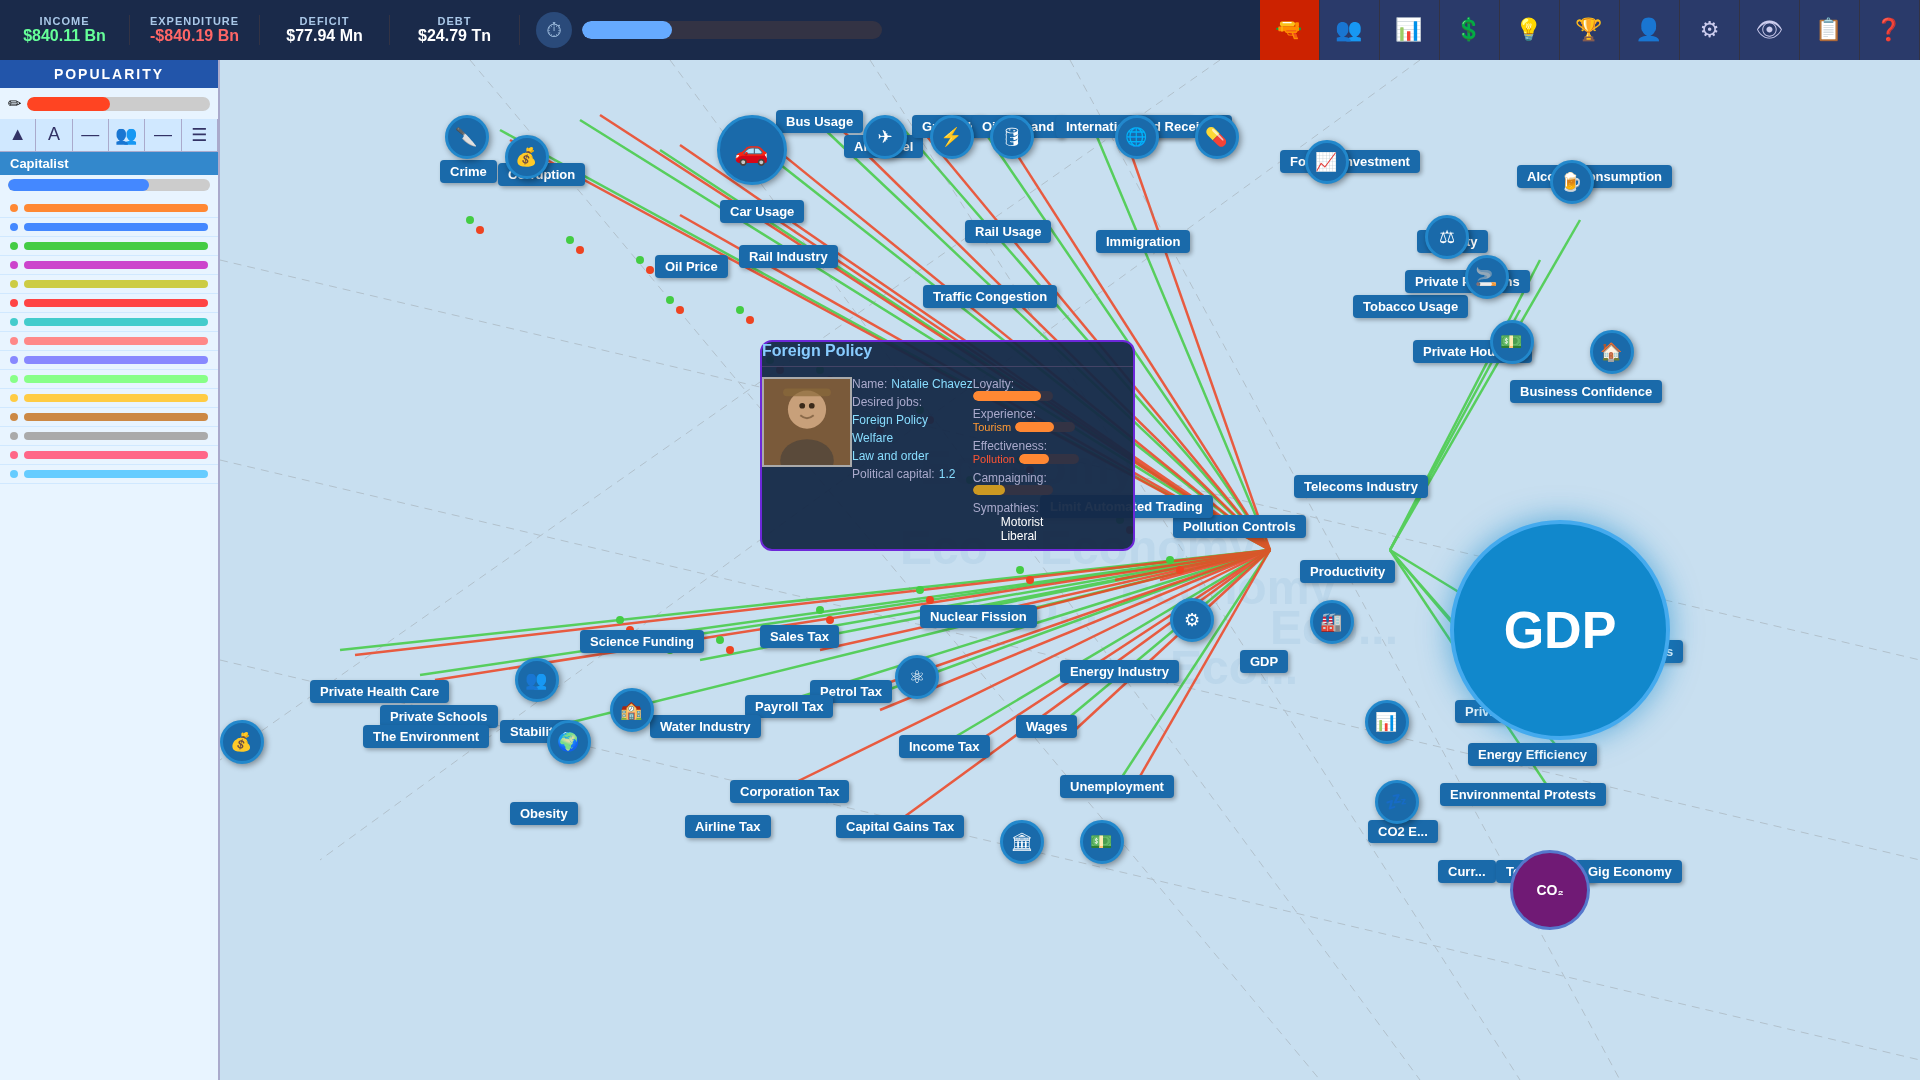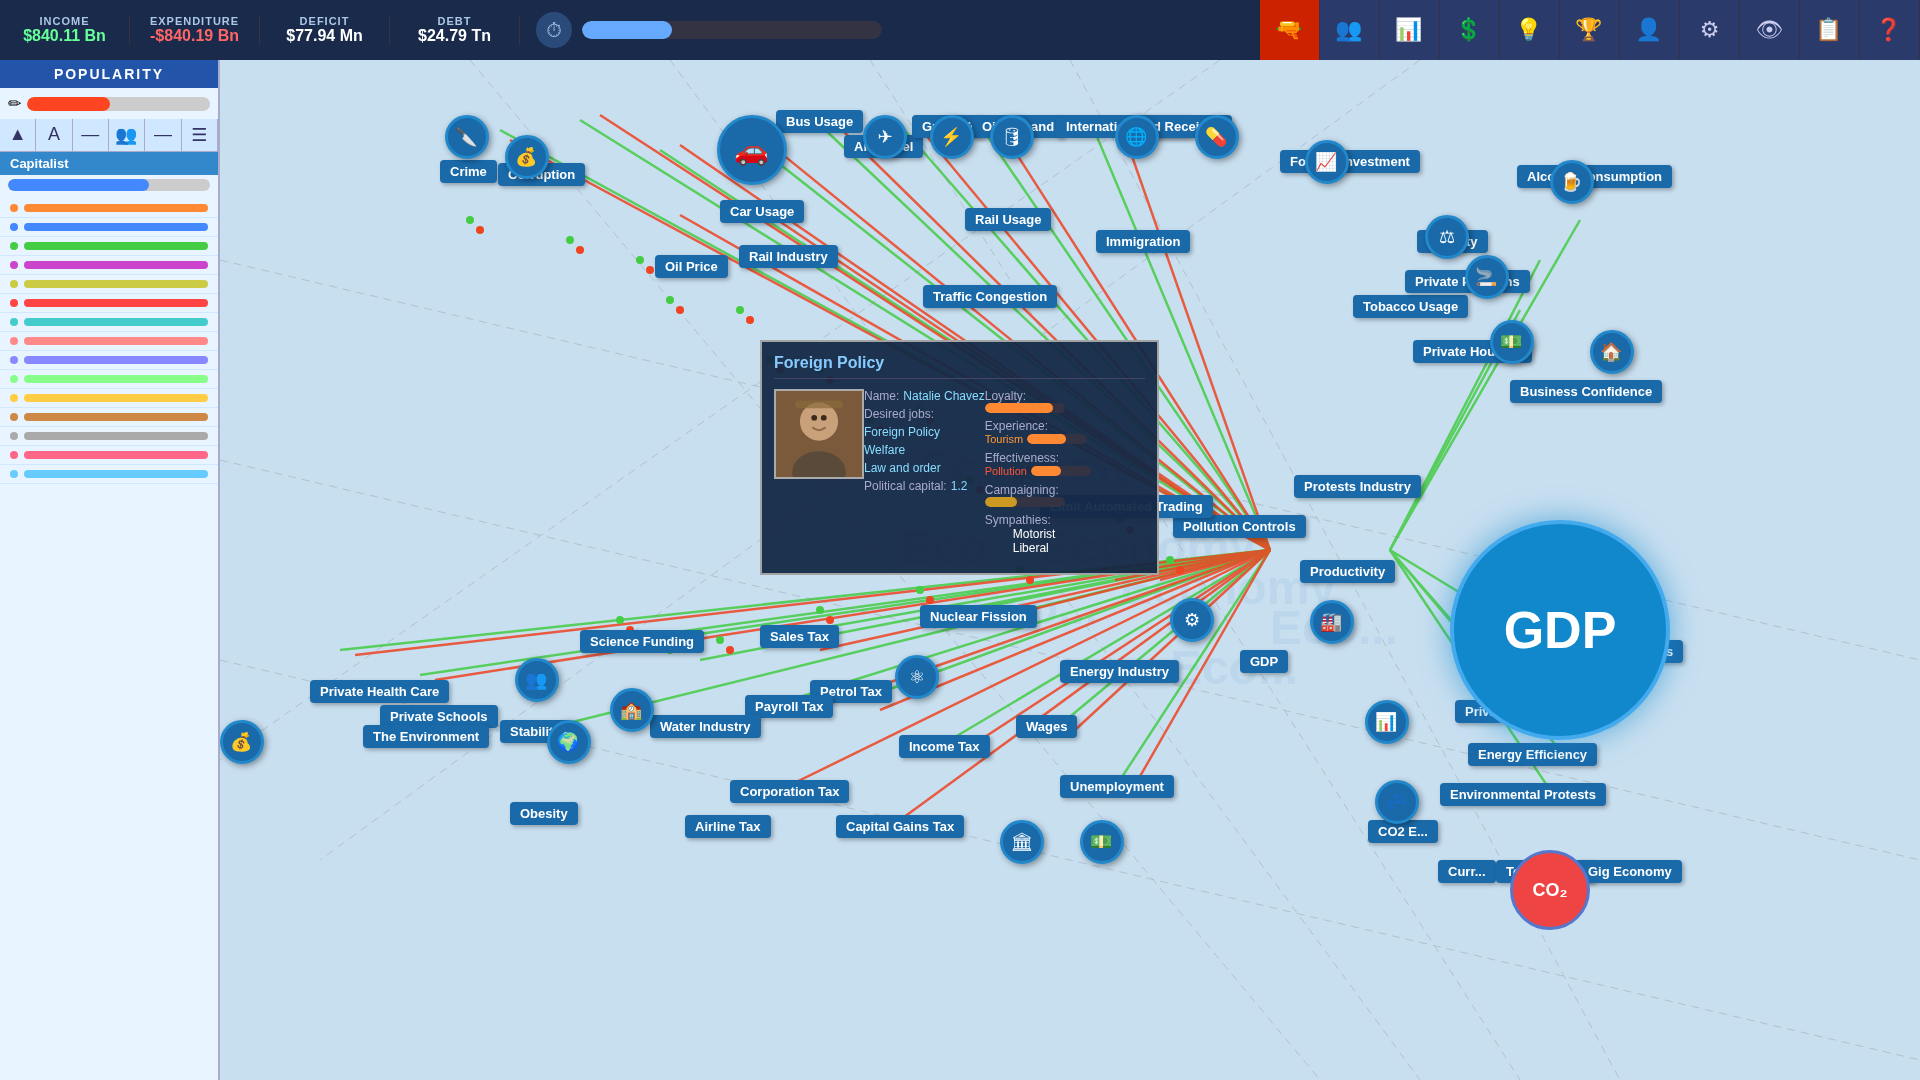--- a/index.html
+++ b/index.html
@@ -248,23 +248,22 @@
       top: 0; left: 0;
       width: 100%; height: 100%;
       pointer-events: none;
       z-index: 5;
     }
 
     
     #foreign-policy-popup {
       position: absolute;
       background: rgba(20,40,70,0.95);
-      border: 2px solid #a3a3a3;
-      border-radius: 0;
-      padding: 12px;
+      border: 2px solid #6d28d9;
+      border-radius: 12px;
       z-index: 50;
       color: #cce;
       min-width: 340px;
       left: 540px;
       top: 280px;
     }
     #fp-title {
       font-size: 16px;
       font-weight: bold;
       color: #88ccff;
@@ -588,37 +587,37 @@
   <div class="node-label" style="left:692px;top:55px;">Gridlock</div>
   <div class="node-label" style="left:752px;top:55px;">Oil Demand</div>
   <div class="node-label" style="left:836px;top:55px;">International Trade</div>
   <div class="node-label" style="left:910px;top:55px;">Aid Received</div>
   <div class="node-label" style="left:1060px;top:90px;">Foreign Investment</div>
   <div class="node-label" style="left:1297px;top:105px;">Alcohol Consumption</div>
 
   <div class="node-label" style="left:500px;top:140px;">Car Usage</div>
   <div class="node-label" style="left:519px;top:185px;">Rail Industry</div>
   <div class="node-label" style="left:435px;top:195px;">Oil Price</div>
-  <div class="node-label" style="left:745px;top:148px;">Rail Usage</div>
+  <div class="node-label" style="left:745px;top:160px;">Rail Usage</div>
   <div class="node-label" style="left:703px;top:225px;">Traffic Congestion</div>
   <div class="node-label" style="left:876px;top:170px;">Immigration</div>
 
   <div class="node-label" style="left:1197px;top:170px;">Equality</div>
   <div class="node-label" style="left:1133px;top:235px;">Tobacco Usage</div>
   <div class="node-label" style="left:1185px;top:210px;">Private Pensions</div>
   <div class="node-label" style="left:1193px;top:280px;">Private Housing</div>
   <div class="node-label" style="left:1290px;top:320px;">Business Confidence</div>
 
   <div class="map-icon" style="left:1205px;top:155px;">⚖</div>
   <div class="map-icon" style="left:1245px;top:195px;">🚬</div>
   <div class="map-icon" style="left:1270px;top:260px;">💵</div>
   <div class="map-icon" style="left:1370px;top:270px;">🏠</div>
 
   <div class="node-label" style="left:953px;top:455px;">Pollution Controls</div>
-  <div class="node-label" style="left:1074px;top:415px;">Protests Industry</div>
+  <div class="node-label" style="left:1074px;top:415px;">Telecoms Industry</div>
   <div class="node-label" style="left:820px;top:435px;">Limit Automated Trading</div>
   <div class="node-label" style="left:1080px;top:500px;">Productivity</div>
   <div class="node-label" style="left:700px;top:545px;">Nuclear Fission</div>
 
   <div class="node-label" style="left:360px;top:570px;">Science Funding</div>
   <div class="node-label" style="left:540px;top:565px;">Sales Tax</div>
   <div class="node-label" style="left:90px;top:620px;">Private Health Care</div>
   <div class="node-label" style="left:160px;top:645px;">Private Schools</div>
   <div class="node-label" style="left:840px;top:600px;">Energy Industry</div>
   <div class="node-label" style="left:590px;top:620px;">Petrol Tax</div>
@@ -651,21 +650,21 @@
   <div class="map-icon" style="left:950px;top:538px;">⚙</div>
   <div class="map-icon" style="left:1090px;top:540px;">🏭</div>
   <div class="map-icon" style="left:785;top:660px;">💰</div>
   <div class="map-icon" style="left:780px;top:760px;">🏛</div>
   <div class="map-icon" style="left:860px;top:760px;">💵</div>
   <div class="map-icon" style="left:1145px;top:640px;">📊</div>
   <div class="map-icon" style="left:1155px;top:720px;">💤</div>
 
   <div id="gdp-circle">GDP</div>
 
-  <div style="position:absolute;right:330px;bottom:150px;width:80px;height:80px;border-radius:50%;background:#ef4444;border:3px solid #5577cc;display:flex;align-items:center;justify-content:center;color:white;font-size:18px;font-weight:bold;z-index:15;">CO₂</div>
+  <div style="position:absolute;right:330px;bottom:150px;width:80px;height:80px;border-radius:50%;background:#701a75;border:3px solid #5577cc;display:flex;align-items:center;justify-content:center;color:white;font-size:14px;font-weight:bold;z-index:15;">CO₂</div>
 
   <div id="foreign-policy-popup">
     <div id="fp-title">Foreign Policy</div>
     <div id="fp-body">
       <div id="fp-avatar">
 
         <svg width="90" height="90" viewBox="0 0 90 90">
           <rect width="90" height="90" fill="#7a5a3a"></rect>
           <circle cx="45" cy="32" r="20" fill="#c8a07a"></circle>
           <ellipse cx="45" cy="85" rx="28" ry="22" fill="#5a4a3a"></ellipse>

